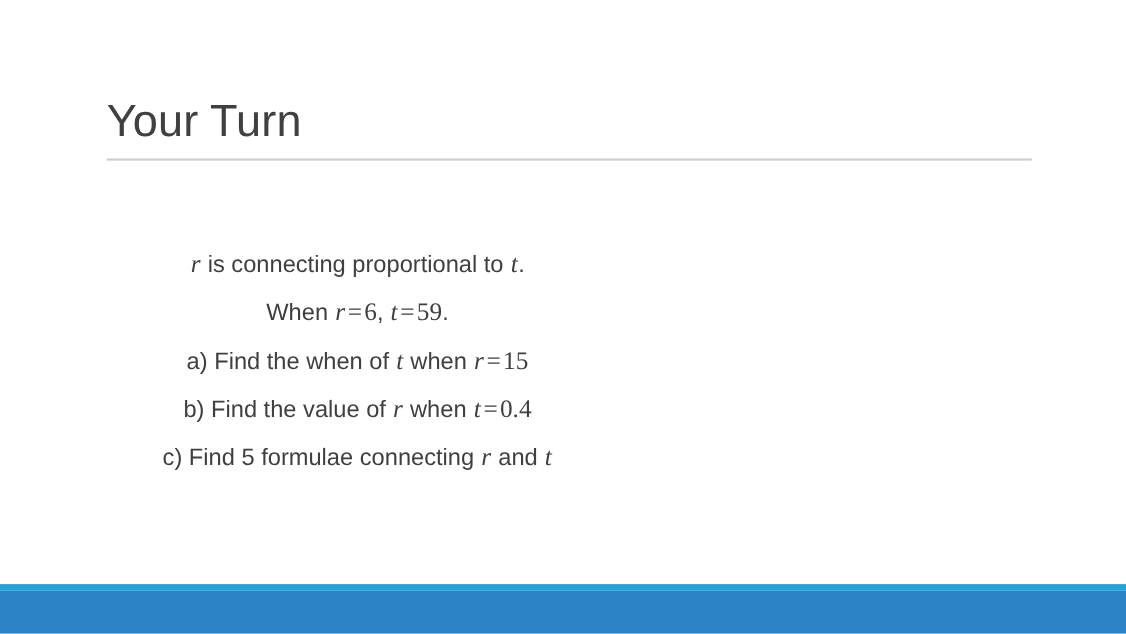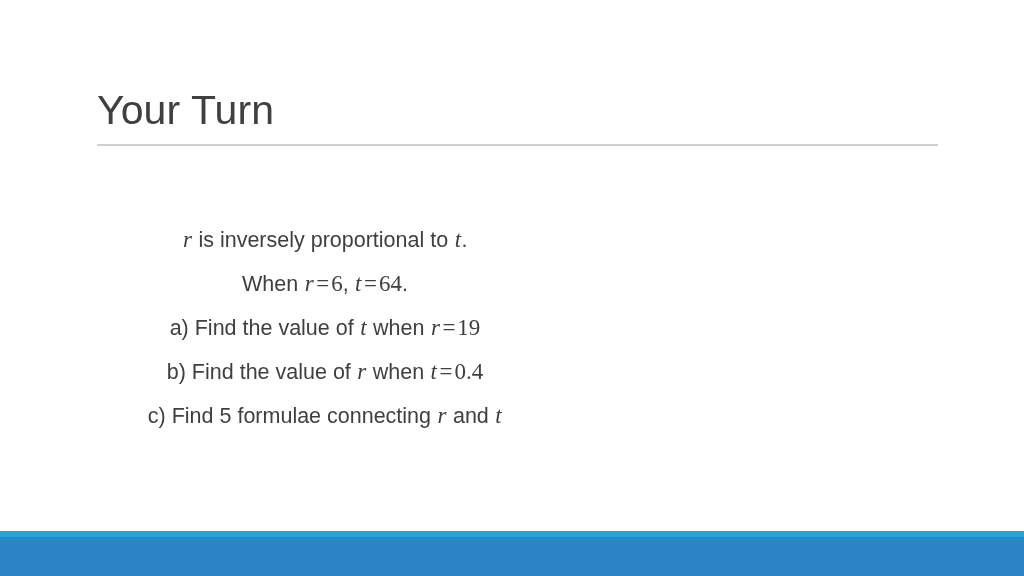--- a/index.html
+++ b/index.html
@@ -107,29 +107,29 @@
 <div class="slide">
 
   <div class="title-area">
     <div class="slide-title">Your Turn</div>
   </div>
 
   <div class="title-rule"></div>
 
   <div class="body-block">
     <div class="body-line">
-      <span class="mvar">r</span><span> is inversely proportional to </span><span class="mvar">t</span><span>.</span>
+      <span class="mvar">r</span><span> is connecting proportional to </span><span class="mvar">t</span><span>.</span>
     </div>
 
     <div class="body-line">
-      <span>When </span><span class="mvar">r</span><span class="mop">=</span><span class="mnum">6</span><span>,  </span><span class="mvar">t</span><span class="mop">=</span><span class="mnum">64</span><span>.</span>
+      <span>When </span><span class="mvar">r</span><span class="mop">=</span><span class="mnum">6</span><span>,  </span><span class="mvar">t</span><span class="mop">=</span><span class="mnum">59</span><span>.</span>
     </div>
 
     <div class="body-line">
-      <span>a) Find the value of </span><span class="mvar">t</span><span> when </span><span class="mvar">r</span><span class="mop">=</span><span class="mnum">19</span>
+      <span>a) Find the when of </span><span class="mvar">t</span><span> when </span><span class="mvar">r</span><span class="mop">=</span><span class="mnum">15</span>
     </div>
 
     <div class="body-line">
       <span>b) Find the value of </span><span class="mvar">r</span><span> when </span><span class="mvar">t</span><span class="mop">=</span><span class="mnum">0.4</span>
     </div>
 
     <div class="body-line">
       <span>c) Find 5 formulae connecting </span><span class="mvar">r</span><span> and </span><span class="mvar">t</span>
     </div>
   </div>

